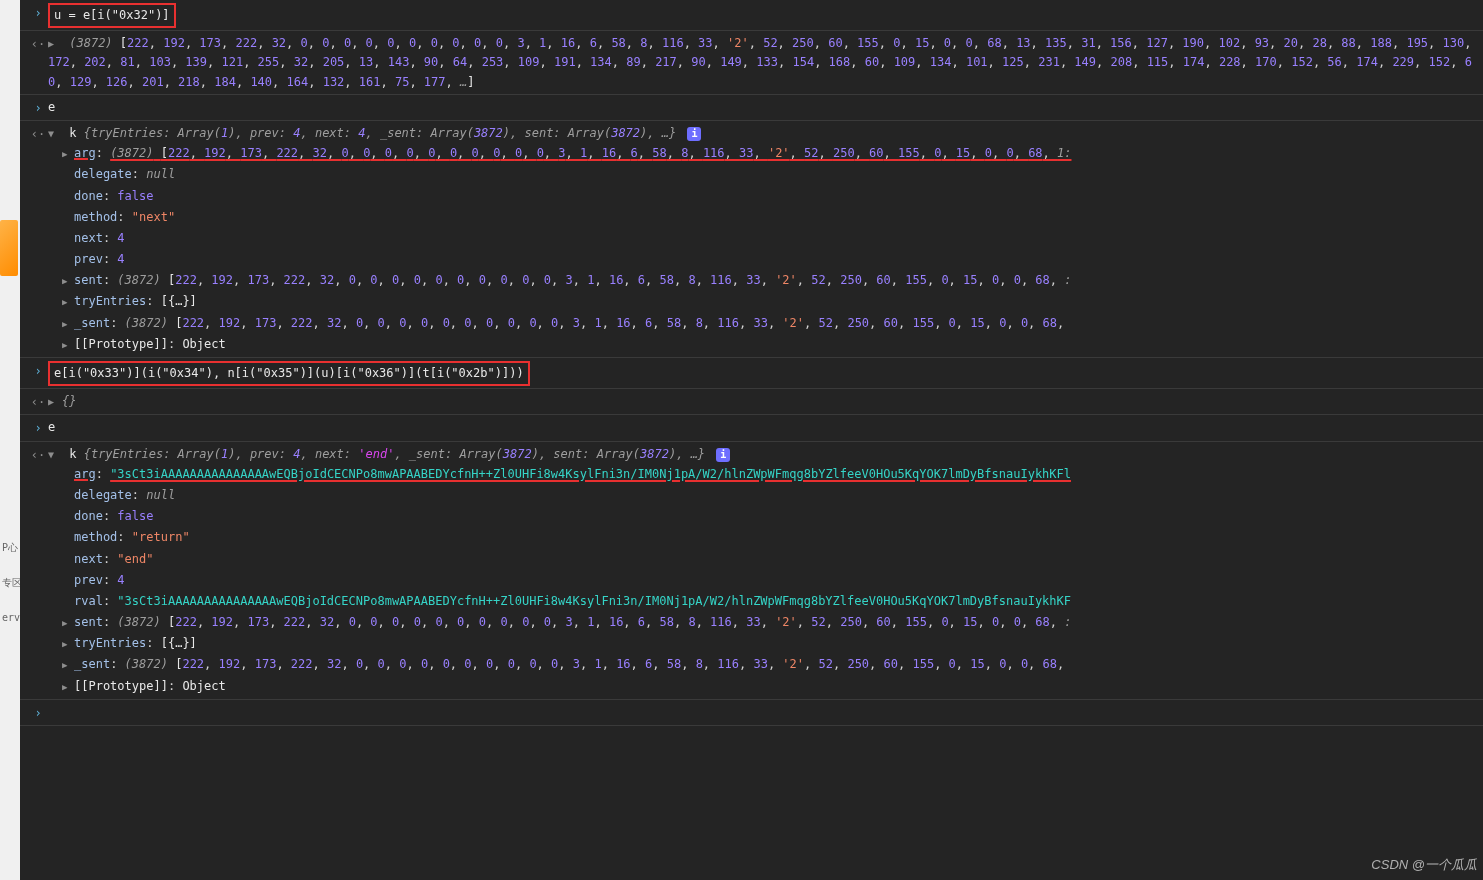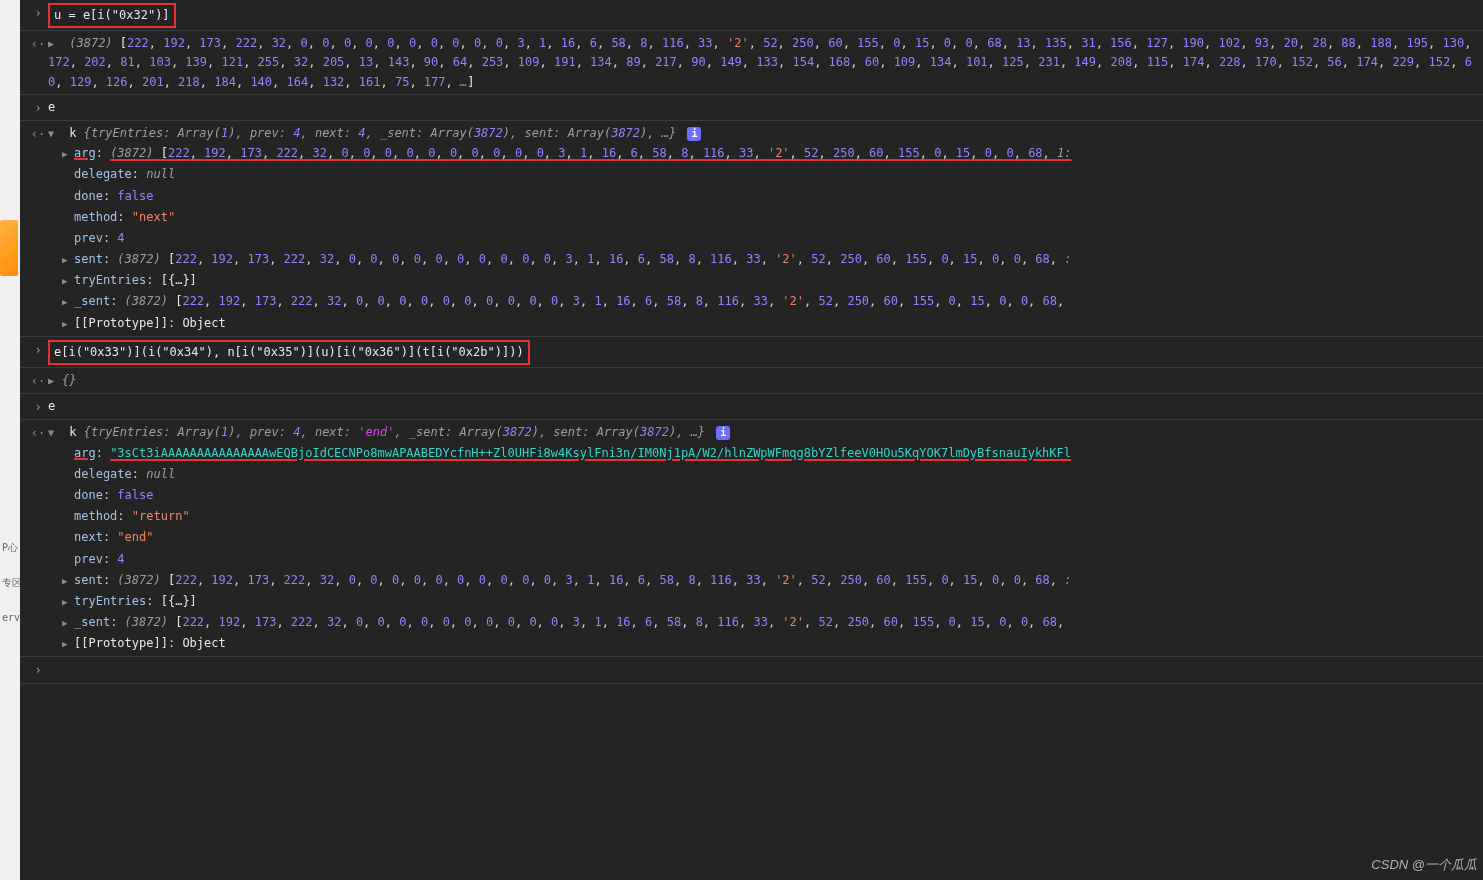--- a/index.html
+++ b/index.html
@@ -68,20 +68,21 @@
   <div class="row">
    <span class="marker">‹·</span>
    <div class="content">
     <span class="caret">▼</span>
     <span class="gray" id="k1sum"><span style="color:#e8e8e8;font-style:normal">k</span> {tryEntries: Array(<span style="color:#9980ff">1</span>), prev: <span style="color:#9980ff">4</span>, next: <span style="color:#9980ff">4</span>, _sent: Array(<span style="color:#9980ff">3872</span>), sent: Array(<span style="color:#9980ff">3872</span>), …}</span> <span class="info-icon">i</span>
     <div class="nested" style="padding-left:14px">
      <span class="line"><span class="tri">▶</span><span class="key-u">arg</span>: <span class="underline-red" id="k1arg"><span class="gray">(3872)</span> <span class="obj">[</span><span class="num">222</span><span class="comma">, </span><span class="num">192</span><span class="comma">, </span><span class="num">173</span><span class="comma">, </span><span class="num">222</span><span class="comma">, </span><span class="num">32</span><span class="comma">, </span><span class="num">0</span><span class="comma">, </span><span class="num">0</span><span class="comma">, </span><span class="num">0</span><span class="comma">, </span><span class="num">0</span><span class="comma">, </span><span class="num">0</span><span class="comma">, </span><span class="num">0</span><span class="comma">, </span><span class="num">0</span><span class="comma">, </span><span class="num">0</span><span class="comma">, </span><span class="num">0</span><span class="comma">, </span><span class="num">0</span><span class="comma">, </span><span class="num">3</span><span class="comma">, </span><span class="num">1</span><span class="comma">, </span><span class="num">16</span><span class="comma">, </span><span class="num">6</span><span class="comma">, </span><span class="num">58</span><span class="comma">, </span><span class="num">8</span><span class="comma">, </span><span class="num">116</span><span class="comma">, </span><span class="num">33</span><span class="comma">, </span><span class="str">'2'</span><span class="comma">, </span><span class="num">52</span><span class="comma">, </span><span class="num">250</span><span class="comma">, </span><span class="num">60</span><span class="comma">, </span><span class="num">155</span><span class="comma">, </span><span class="num">0</span><span class="comma">, </span><span class="num">15</span><span class="comma">, </span><span class="num">0</span><span class="comma">, </span><span class="num">0</span><span class="comma">, </span><span class="num">68</span><span class="comma">, </span><span class="gray">1:</span></span></span>
      <span class="line"><span class="tri"></span><span class="key">delegate</span>: <span class="gray">null</span></span>
      <span class="line"><span class="tri"></span><span class="key">done</span>: <span class="num">false</span></span>
      <span class="line"><span class="tri"></span><span class="key">method</span>: <span class="str">"next"</span></span>
+     <span class="line"><span class="tri"></span><span class="key">next</span>: <span class="num">4</span></span>
      <span class="line"><span class="tri"></span><span class="key">prev</span>: <span class="num">4</span></span>
      <span class="line"><span class="tri">▶</span><span class="key">sent</span>: <span id="k1sent"><span class="gray">(3872)</span> <span class="obj">[</span><span class="num">222</span><span class="comma">, </span><span class="num">192</span><span class="comma">, </span><span class="num">173</span><span class="comma">, </span><span class="num">222</span><span class="comma">, </span><span class="num">32</span><span class="comma">, </span><span class="num">0</span><span class="comma">, </span><span class="num">0</span><span class="comma">, </span><span class="num">0</span><span class="comma">, </span><span class="num">0</span><span class="comma">, </span><span class="num">0</span><span class="comma">, </span><span class="num">0</span><span class="comma">, </span><span class="num">0</span><span class="comma">, </span><span class="num">0</span><span class="comma">, </span><span class="num">0</span><span class="comma">, </span><span class="num">0</span><span class="comma">, </span><span class="num">3</span><span class="comma">, </span><span class="num">1</span><span class="comma">, </span><span class="num">16</span><span class="comma">, </span><span class="num">6</span><span class="comma">, </span><span class="num">58</span><span class="comma">, </span><span class="num">8</span><span class="comma">, </span><span class="num">116</span><span class="comma">, </span><span class="num">33</span><span class="comma">, </span><span class="str">'2'</span><span class="comma">, </span><span class="num">52</span><span class="comma">, </span><span class="num">250</span><span class="comma">, </span><span class="num">60</span><span class="comma">, </span><span class="num">155</span><span class="comma">, </span><span class="num">0</span><span class="comma">, </span><span class="num">15</span><span class="comma">, </span><span class="num">0</span><span class="comma">, </span><span class="num">0</span><span class="comma">, </span><span class="num">68</span><span class="comma">, </span><span class="gray">:</span></span></span>
      <span class="line"><span class="tri">▶</span><span class="key">tryEntries</span>: <span class="obj">[{…}]</span></span>
      <span class="line"><span class="tri">▶</span><span class="key">_sent</span>: <span id="k1_sent"><span class="gray">(3872)</span> <span class="obj">[</span><span class="num">222</span><span class="comma">, </span><span class="num">192</span><span class="comma">, </span><span class="num">173</span><span class="comma">, </span><span class="num">222</span><span class="comma">, </span><span class="num">32</span><span class="comma">, </span><span class="num">0</span><span class="comma">, </span><span class="num">0</span><span class="comma">, </span><span class="num">0</span><span class="comma">, </span><span class="num">0</span><span class="comma">, </span><span class="num">0</span><span class="comma">, </span><span class="num">0</span><span class="comma">, </span><span class="num">0</span><span class="comma">, </span><span class="num">0</span><span class="comma">, </span><span class="num">0</span><span class="comma">, </span><span class="num">0</span><span class="comma">, </span><span class="num">3</span><span class="comma">, </span><span class="num">1</span><span class="comma">, </span><span class="num">16</span><span class="comma">, </span><span class="num">6</span><span class="comma">, </span><span class="num">58</span><span class="comma">, </span><span class="num">8</span><span class="comma">, </span><span class="num">116</span><span class="comma">, </span><span class="num">33</span><span class="comma">, </span><span class="str">'2'</span><span class="comma">, </span><span class="num">52</span><span class="comma">, </span><span class="num">250</span><span class="comma">, </span><span class="num">60</span><span class="comma">, </span><span class="num">155</span><span class="comma">, </span><span class="num">0</span><span class="comma">, </span><span class="num">15</span><span class="comma">, </span><span class="num">0</span><span class="comma">, </span><span class="num">0</span><span class="comma">, </span><span class="num">68</span><span class="comma">, </span><span class="gray"></span></span></span>
      <span class="line"><span class="tri">▶</span><span class="obj">[[Prototype]]</span>: <span class="obj">Object</span></span>
     </div>
    </div>
   </div>
 
   <div class="row">
@@ -106,20 +107,21 @@
    <div class="content">
     <span class="caret">▼</span>
     <span class="gray" id="k2sum"><span style="color:#e8e8e8;font-style:normal">k</span> {tryEntries: Array(<span style="color:#9980ff">1</span>), prev: <span style="color:#9980ff">4</span>, next: <span style="color:#d946ef">'end'</span>, _sent: Array(<span style="color:#9980ff">3872</span>), sent: Array(<span style="color:#9980ff">3872</span>), …}</span> <span class="info-icon">i</span>
     <div class="nested" style="padding-left:14px">
      <span class="line"><span class="tri"></span><span class="key-u">arg</span>: <span class="str2 underline-red">"3sCt3iAAAAAAAAAAAAAAAwEQBjoIdCECNPo8mwAPAABEDYcfnH++Zl0UHFi8w4KsylFni3n/IM0Nj1pA/W2/hlnZWpWFmqg8bYZlfeeV0HOu5KqYOK7lmDyBfsnauIykhKFl</span></span>
      <span class="line"><span class="tri"></span><span class="key">delegate</span>: <span class="gray">null</span></span>
      <span class="line"><span class="tri"></span><span class="key">done</span>: <span class="num">false</span></span>
      <span class="line"><span class="tri"></span><span class="key">method</span>: <span class="str">"return"</span></span>
      <span class="line"><span class="tri"></span><span class="key">next</span>: <span class="str">"end"</span></span>
      <span class="line"><span class="tri"></span><span class="key">prev</span>: <span class="num">4</span></span>
+     <span class="line"><span class="tri"></span><span class="key">rval</span>: <span class="str2">"3sCt3iAAAAAAAAAAAAAAAwEQBjoIdCECNPo8mwAPAABEDYcfnH++Zl0UHFi8w4KsylFni3n/IM0Nj1pA/W2/hlnZWpWFmqg8bYZlfeeV0HOu5KqYOK7lmDyBfsnauIykhKF</span></span>
      <span class="line"><span class="tri">▶</span><span class="key">sent</span>: <span id="k2sent"><span class="gray">(3872)</span> <span class="obj">[</span><span class="num">222</span><span class="comma">, </span><span class="num">192</span><span class="comma">, </span><span class="num">173</span><span class="comma">, </span><span class="num">222</span><span class="comma">, </span><span class="num">32</span><span class="comma">, </span><span class="num">0</span><span class="comma">, </span><span class="num">0</span><span class="comma">, </span><span class="num">0</span><span class="comma">, </span><span class="num">0</span><span class="comma">, </span><span class="num">0</span><span class="comma">, </span><span class="num">0</span><span class="comma">, </span><span class="num">0</span><span class="comma">, </span><span class="num">0</span><span class="comma">, </span><span class="num">0</span><span class="comma">, </span><span class="num">0</span><span class="comma">, </span><span class="num">3</span><span class="comma">, </span><span class="num">1</span><span class="comma">, </span><span class="num">16</span><span class="comma">, </span><span class="num">6</span><span class="comma">, </span><span class="num">58</span><span class="comma">, </span><span class="num">8</span><span class="comma">, </span><span class="num">116</span><span class="comma">, </span><span class="num">33</span><span class="comma">, </span><span class="str">'2'</span><span class="comma">, </span><span class="num">52</span><span class="comma">, </span><span class="num">250</span><span class="comma">, </span><span class="num">60</span><span class="comma">, </span><span class="num">155</span><span class="comma">, </span><span class="num">0</span><span class="comma">, </span><span class="num">15</span><span class="comma">, </span><span class="num">0</span><span class="comma">, </span><span class="num">0</span><span class="comma">, </span><span class="num">68</span><span class="comma">, </span><span class="gray">:</span></span></span>
      <span class="line"><span class="tri">▶</span><span class="key">tryEntries</span>: <span class="obj">[{…}]</span></span>
      <span class="line"><span class="tri">▶</span><span class="key">_sent</span>: <span id="k2_sent"><span class="gray">(3872)</span> <span class="obj">[</span><span class="num">222</span><span class="comma">, </span><span class="num">192</span><span class="comma">, </span><span class="num">173</span><span class="comma">, </span><span class="num">222</span><span class="comma">, </span><span class="num">32</span><span class="comma">, </span><span class="num">0</span><span class="comma">, </span><span class="num">0</span><span class="comma">, </span><span class="num">0</span><span class="comma">, </span><span class="num">0</span><span class="comma">, </span><span class="num">0</span><span class="comma">, </span><span class="num">0</span><span class="comma">, </span><span class="num">0</span><span class="comma">, </span><span class="num">0</span><span class="comma">, </span><span class="num">0</span><span class="comma">, </span><span class="num">0</span><span class="comma">, </span><span class="num">3</span><span class="comma">, </span><span class="num">1</span><span class="comma">, </span><span class="num">16</span><span class="comma">, </span><span class="num">6</span><span class="comma">, </span><span class="num">58</span><span class="comma">, </span><span class="num">8</span><span class="comma">, </span><span class="num">116</span><span class="comma">, </span><span class="num">33</span><span class="comma">, </span><span class="str">'2'</span><span class="comma">, </span><span class="num">52</span><span class="comma">, </span><span class="num">250</span><span class="comma">, </span><span class="num">60</span><span class="comma">, </span><span class="num">155</span><span class="comma">, </span><span class="num">0</span><span class="comma">, </span><span class="num">15</span><span class="comma">, </span><span class="num">0</span><span class="comma">, </span><span class="num">0</span><span class="comma">, </span><span class="num">68</span><span class="comma">, </span><span class="gray"></span></span></span>
      <span class="line"><span class="tri">▶</span><span class="obj">[[Prototype]]</span>: <span class="obj">Object</span></span>
     </div>
    </div>
   </div>
 
   <div class="row" style="border-bottom:1px solid #3a3a3a">
    <span class="marker arrow">›</span>

